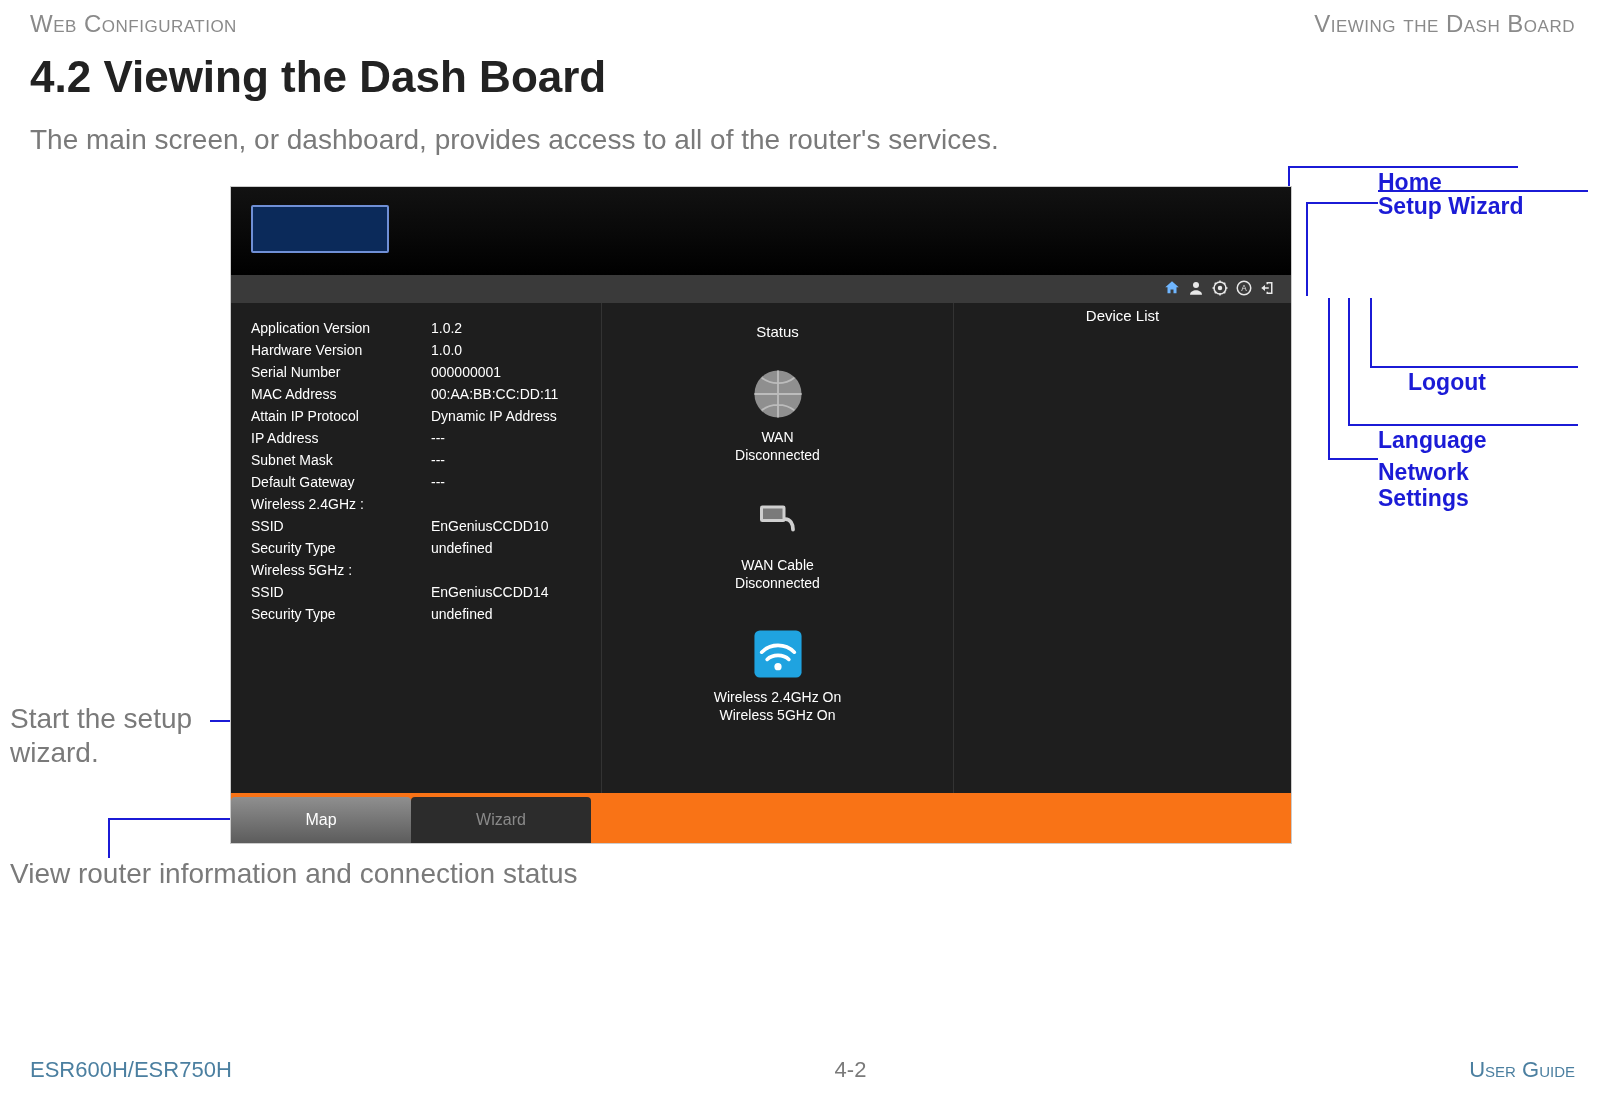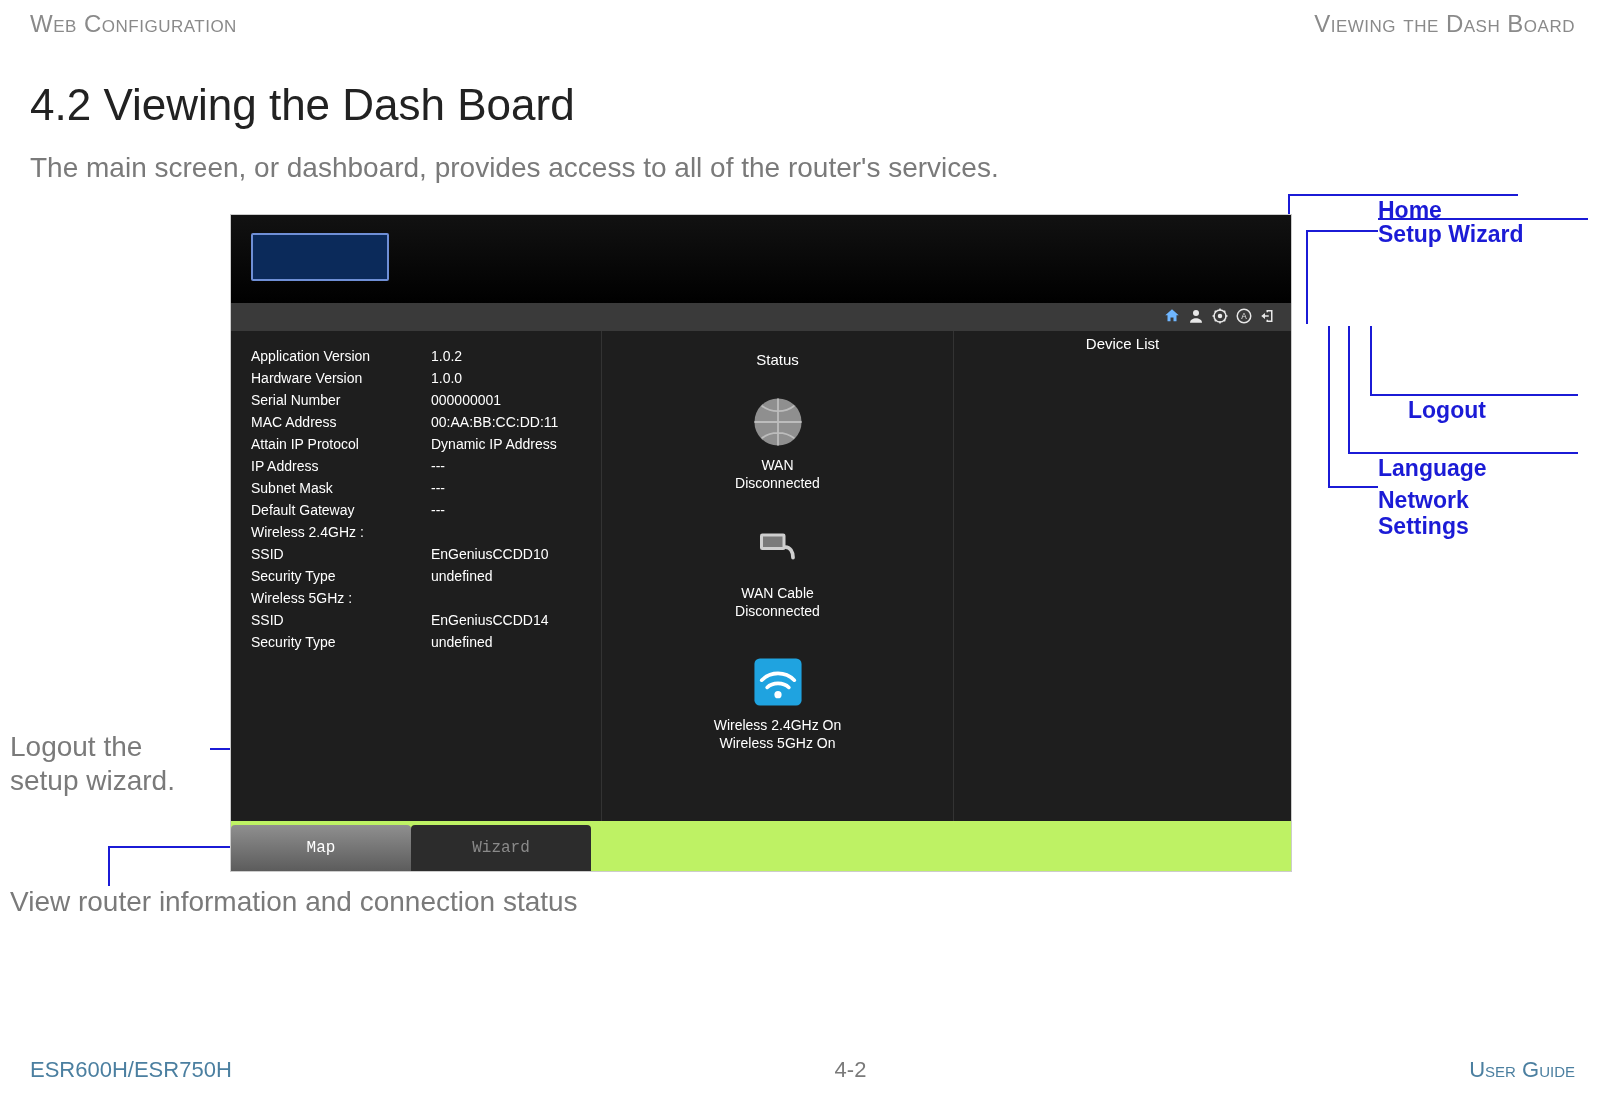--- a/index.html
+++ b/index.html
@@ -2,21 +2,21 @@
 <html><head>
 <meta charset="utf-8">
 <style>
   * { box-sizing: border-box; margin: 0; padding: 0; }
   html, body { width: 1605px; height: 1093px; background: #ffffff; font-family: Arial, Helvetica, sans-serif; color: #333; }
   .page { position: relative; width: 1605px; height: 1093px; padding: 10px 30px 20px 30px; border-radius: 25px; }
 
   .top-header { display: flex; justify-content: space-between; font-variant: small-caps; color: #8a8a8a; font-size: 24px; letter-spacing: 0.5px; }
   .top-header span { }
 
-  h1 { font-family: Verdana, Arial, sans-serif; font-weight: 400; font-size: 44px; color: #222; margin-top: 42px; }
+  h1 { font-family: Verdana, Arial, sans-serif; font-weight: 700; font-size: 44px; color: #222; margin-top: 14px; }
   .intro { font-size: 28px; color: #7a7a7a; margin-top: 22px; font-family: Arial, sans-serif; }
 
   .figure-wrap { position: relative; margin-top: 30px; height: 700px; }
 
   .screenshot { position: absolute; left: 200px; top: 0; width: 1062px; height: 658px; border: 1px solid #ccc; background: #1e1e1e; overflow: hidden; }
 
   
   .ss-banner { height: 88px; background: linear-gradient(#121212,#000); position: relative; }
   .ss-banner .logo { position: absolute; left: 20px; top: 18px; width: 138px; height: 48px; border: 2px solid #6f8fd6; background: #0b2a5a; border-radius: 2px; }
 
@@ -36,21 +36,21 @@
 
   .col-status { width: 352px; border-left: 1px solid #333; text-align: center; padding-top: 16px; }
   .col-devices { flex: 1; border-left: 1px solid #333; text-align: center; }
   .col-head { color: #fff; font-size: 15px; padding: 4px 0 10px 0; }
 
   .status-item { margin: 16px auto 0 auto; }
   .status-item .ico { width: 66px; height: 56px; margin: 0 auto 6px auto; display:flex; align-items:center; justify-content:center; }
   .status-item .lbl { color: #fff; font-size: 14px; line-height: 18px; }
 
   
-  .ss-tabs { position: absolute; bottom: 0; left: 0; right: 0; height: 50px; background: #bef264; display: flex; font-family: Liberation Mono, monospace; }
+  .ss-tabs { position: absolute; bottom: 0; left: 0; right: 0; height: 50px; background: #f97316; display: flex; }
   .ss-tab { width: 180px; height: 46px; display: flex; align-items: center; justify-content: center; color: #cfcfcf; font-size: 16px; border-radius: 4px 4px 0 0; margin-top: 4px; }
   .ss-tab.active { background: linear-gradient(#8f8f8f,#5c5c5c); color: #fff; }
   .ss-tab.inactive { background: #2c2c2c; color: #8a8a8a; }
 
   
   .ann { position: absolute; font-weight: bold; font-size: 23px; color: #1b1bd6; border-top: 2px solid #1b1bd6; padding-top: 1px; height: 30px; }
   .ann.noborder { border-top: none; }
   .ann2line { line-height: 26px; }
   .vline { position: absolute; width: 2px; background: #1b1bd6; }
   .hline { position: absolute; height: 2px; background: #1b1bd6; }
@@ -93,21 +93,21 @@
     <div class="hline" style="left:1276px; top:16px; width:72px;"></div>
 
     <div class="vline" style="left:1298px; top:112px; height:160px;"></div>
 
     <div class="vline" style="left:1318px; top:112px; height:126px;"></div>
     <div class="hline" style="left:1318px; top:238px; width:30px;"></div>
 
     <div class="vline" style="left:1340px; top:112px; height:68px;"></div>
     <div class="hline" style="left:1340px; top:180px; width:38px;"></div>
 
-    <div class="ann-left" style="left:-20px; top:516px; width:200px; line-height:34px;">Logout the setup wizard.</div>
+    <div class="ann-left" style="left:-20px; top:516px; width:200px; line-height:34px;">Start the setup wizard.</div>
     <div class="hline" style="left:180px; top:534px; width:300px;"></div>
     <div class="vline" style="left:478px; top:534px; height:100px;"></div>
 
     <div class="ann-left" style="left:-20px; top:672px; width:700px;">View router information and connection status</div>
     <div class="vline" style="left:78px; top:632px; height:40px;"></div>
     <div class="hline" style="left:78px; top:632px; width:140px;"></div>
 
     <div class="screenshot">
       <div class="ss-banner">
         <div class="logo"></div>

